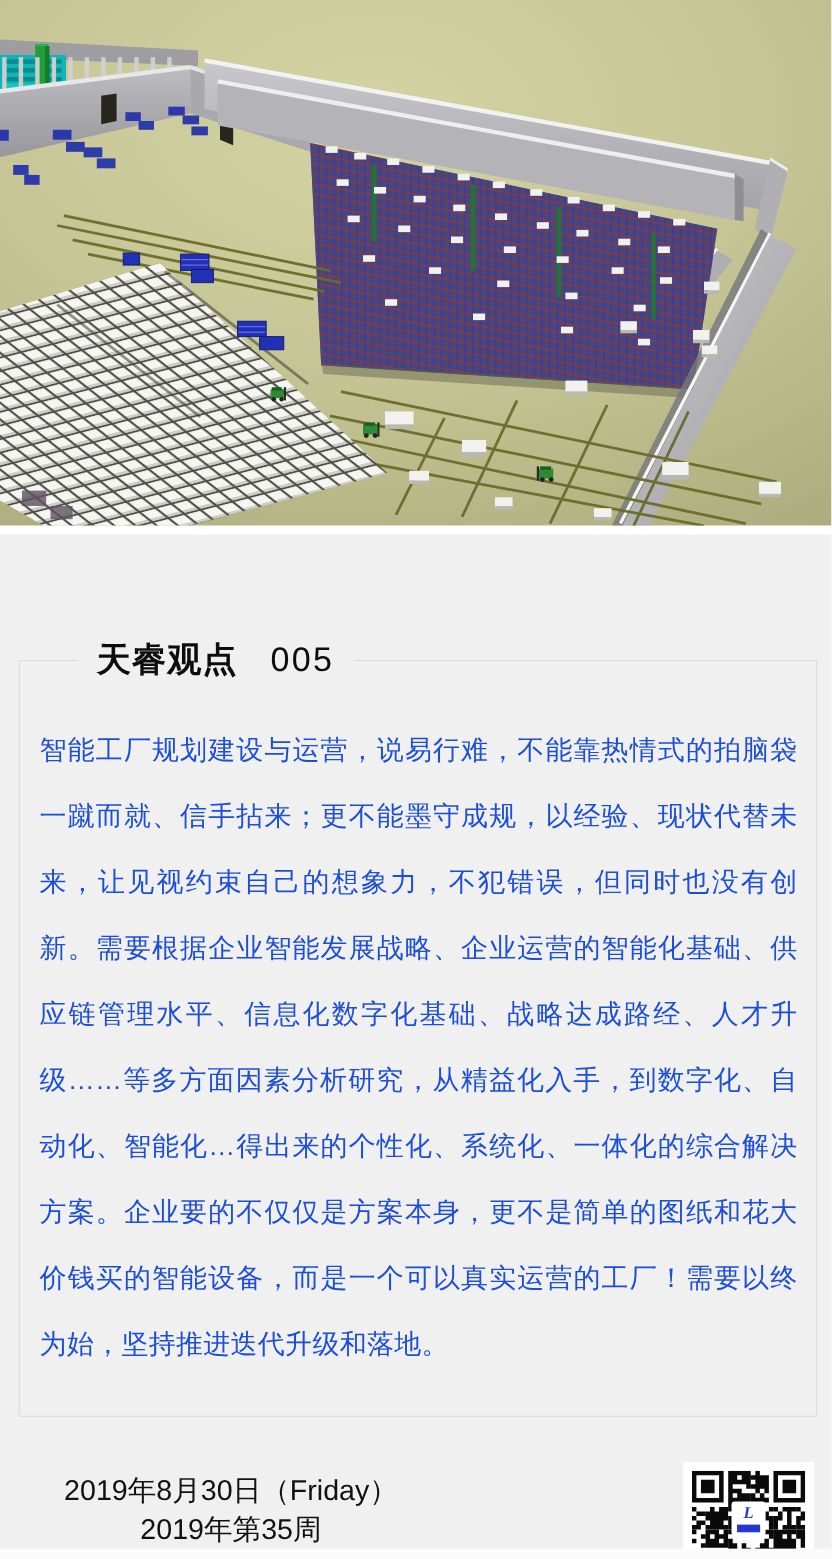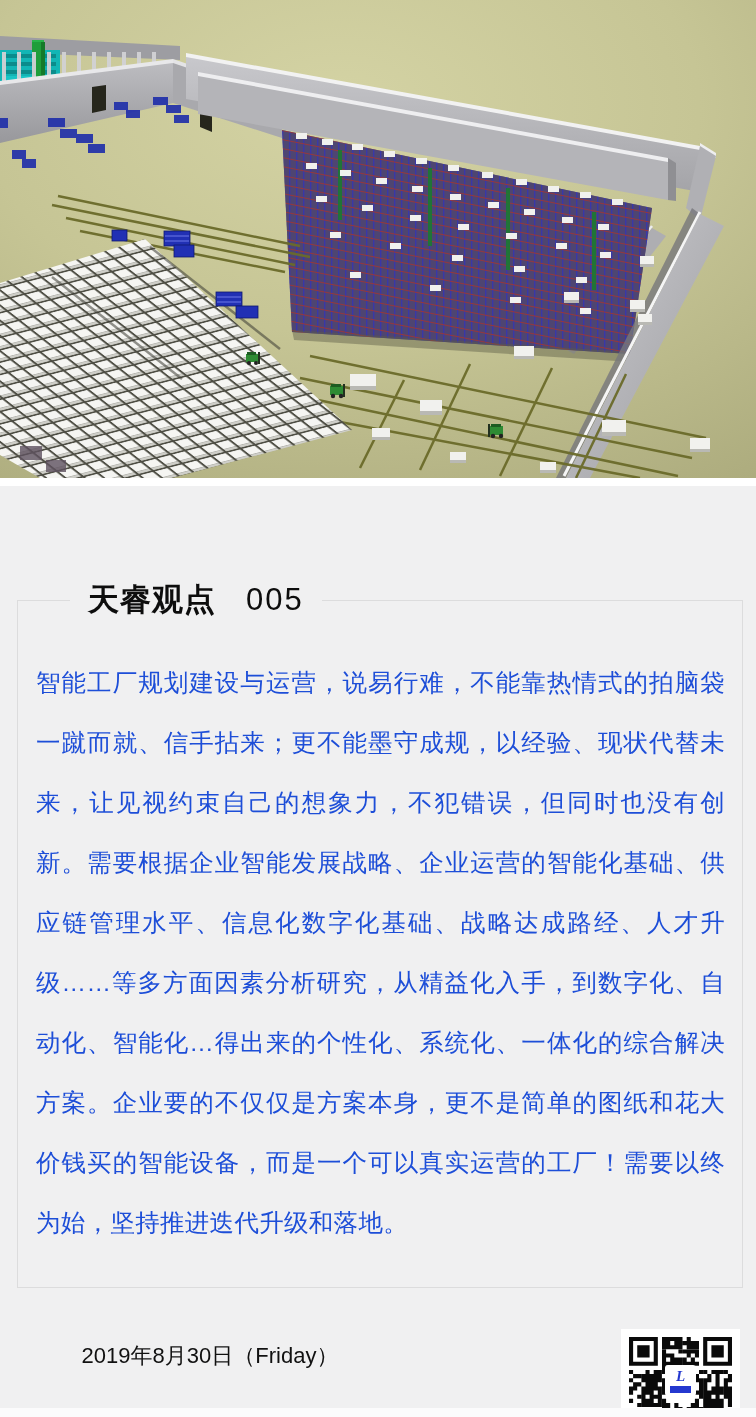--- a/index.html
+++ b/index.html
@@ -21,21 +21,21 @@
     padding:0 18px;font-size:31px;font-weight:bold;color:#0d0d0d;line-height:46px;
     letter-spacing:1px;white-space:nowrap;
   }
   .title-issue{font-weight:400;margin-left:30px;letter-spacing:2px;}
   .article-text{
     margin:52px 17px 0 18px;font-size:24.5px;line-height:60px;color:#1d4ed8;
     text-align:justify;text-align-last:left;letter-spacing:0.3px;font-weight:400;
   }
   .footer-date{
     position:absolute;left:0;top:852px;width:420px;text-align:center;
-    font-size:22px;line-height:35px;color:#111;
+    font-size:26px;line-height:35px;color:#111;
   }
   .qr{
     position:absolute;left:621px;top:843px;width:119px;height:79px;
     background:#ffffff;overflow:hidden;
   }
   .qr svg{position:absolute;left:8px;top:8px;}
   .qr-logo{
     position:absolute;left:44px;top:36px;width:31px;height:31px;background:#ffffff;
     border-radius:3px;display:flex;flex-direction:column;align-items:center;justify-content:center;
   }
@@ -338,20 +338,21 @@
 
     <div class="article-box">
       <div class="title-row">
         <span>天睿观点</span><span class="title-issue">005</span>
       </div>
       <p class="article-text">智能工厂规划建设与运营，说易行难，不能靠热情式的拍脑袋一蹴而就、信手拈来；更不能墨守成规，以经验、现状代替未来，让见视约束自己的想象力，不犯错误，但同时也没有创新。需要根据企业智能发展战略、企业运营的智能化基础、供应链管理水平、信息化数字化基础、战略达成路经、人才升级……等多方面因素分析研究，从精益化入手，到数字化、自动化、智能化…得出来的个性化、系统化、一体化的综合解决方案。企业要的不仅仅是方案本身，更不是简单的图纸和花大价钱买的智能设备，而是一个可以真实运营的工厂！需要以终为始，坚持推进迭代升级和落地。</p>
     </div>
 
     <div class="footer-date">
       <div>2019年8月30日（Friday）</div>
+      <div>2019年第35周</div>
     </div>
 
     <div class="qr">
       <svg id="qr-svg" width="103" height="103" viewBox="0 0 103 103">
           <path d="M33.0 0.0h4.1v4.1h-4.1zM37.1 0.0h4.1v4.1h-4.1zM41.2 0.0h4.1v4.1h-4.1zM45.3 0.0h4.1v4.1h-4.1zM49.4 0.0h4.1v4.1h-4.1zM57.7 0.0h4.1v4.1h-4.1zM33.0 4.1h4.1v4.1h-4.1zM37.1 4.1h4.1v4.1h-4.1zM45.3 4.1h4.1v4.1h-4.1zM49.4 4.1h4.1v4.1h-4.1zM53.6 4.1h4.1v4.1h-4.1zM57.7 4.1h4.1v4.1h-4.1zM61.8 4.1h4.1v4.1h-4.1zM65.9 4.1h4.1v4.1h-4.1zM33.0 8.2h4.1v4.1h-4.1zM37.1 8.2h4.1v4.1h-4.1zM41.2 8.2h4.1v4.1h-4.1zM45.3 8.2h4.1v4.1h-4.1zM49.4 8.2h4.1v4.1h-4.1zM57.7 8.2h4.1v4.1h-4.1zM61.8 8.2h4.1v4.1h-4.1zM65.9 8.2h4.1v4.1h-4.1zM33.0 12.4h4.1v4.1h-4.1zM49.4 12.4h4.1v4.1h-4.1zM53.6 12.4h4.1v4.1h-4.1zM57.7 12.4h4.1v4.1h-4.1zM61.8 12.4h4.1v4.1h-4.1zM65.9 12.4h4.1v4.1h-4.1zM33.0 16.5h4.1v4.1h-4.1zM37.1 16.5h4.1v4.1h-4.1zM41.2 16.5h4.1v4.1h-4.1zM57.7 16.5h4.1v4.1h-4.1zM65.9 16.5h4.1v4.1h-4.1zM33.0 20.6h4.1v4.1h-4.1zM41.2 20.6h4.1v4.1h-4.1zM45.3 20.6h4.1v4.1h-4.1zM49.4 20.6h4.1v4.1h-4.1zM53.6 20.6h4.1v4.1h-4.1zM61.8 20.6h4.1v4.1h-4.1zM33.0 24.7h4.1v4.1h-4.1zM37.1 24.7h4.1v4.1h-4.1zM41.2 24.7h4.1v4.1h-4.1zM45.3 24.7h4.1v4.1h-4.1zM49.4 24.7h4.1v4.1h-4.1zM53.6 24.7h4.1v4.1h-4.1zM57.7 24.7h4.1v4.1h-4.1zM61.8 24.7h4.1v4.1h-4.1zM65.9 24.7h4.1v4.1h-4.1zM33.0 28.8h4.1v4.1h-4.1zM45.3 28.8h4.1v4.1h-4.1zM49.4 28.8h4.1v4.1h-4.1zM53.6 28.8h4.1v4.1h-4.1zM57.7 28.8h4.1v4.1h-4.1zM61.8 28.8h4.1v4.1h-4.1zM0.0 33.0h4.1v4.1h-4.1zM16.5 33.0h4.1v4.1h-4.1zM24.7 33.0h4.1v4.1h-4.1zM28.8 33.0h4.1v4.1h-4.1zM33.0 33.0h4.1v4.1h-4.1zM37.1 33.0h4.1v4.1h-4.1zM41.2 33.0h4.1v4.1h-4.1zM45.3 33.0h4.1v4.1h-4.1zM49.4 33.0h4.1v4.1h-4.1zM53.6 33.0h4.1v4.1h-4.1zM57.7 33.0h4.1v4.1h-4.1zM70.0 33.0h4.1v4.1h-4.1zM74.2 33.0h4.1v4.1h-4.1zM82.4 33.0h4.1v4.1h-4.1zM86.5 33.0h4.1v4.1h-4.1zM90.6 33.0h4.1v4.1h-4.1zM94.8 33.0h4.1v4.1h-4.1zM4.1 37.1h4.1v4.1h-4.1zM8.2 37.1h4.1v4.1h-4.1zM12.4 37.1h4.1v4.1h-4.1zM16.5 37.1h4.1v4.1h-4.1zM20.6 37.1h4.1v4.1h-4.1zM24.7 37.1h4.1v4.1h-4.1zM28.8 37.1h4.1v4.1h-4.1zM65.9 37.1h4.1v4.1h-4.1zM78.3 37.1h4.1v4.1h-4.1zM86.5 37.1h4.1v4.1h-4.1zM98.9 37.1h4.1v4.1h-4.1zM0.0 41.2h4.1v4.1h-4.1zM12.4 41.2h4.1v4.1h-4.1zM16.5 41.2h4.1v4.1h-4.1zM20.6 41.2h4.1v4.1h-4.1zM24.7 41.2h4.1v4.1h-4.1zM28.8 41.2h4.1v4.1h-4.1zM33.0 41.2h4.1v4.1h-4.1zM65.9 41.2h4.1v4.1h-4.1zM70.0 41.2h4.1v4.1h-4.1zM74.2 41.2h4.1v4.1h-4.1zM78.3 41.2h4.1v4.1h-4.1zM86.5 41.2h4.1v4.1h-4.1zM94.8 41.2h4.1v4.1h-4.1zM98.9 41.2h4.1v4.1h-4.1zM4.1 45.3h4.1v4.1h-4.1zM8.2 45.3h4.1v4.1h-4.1zM16.5 45.3h4.1v4.1h-4.1zM20.6 45.3h4.1v4.1h-4.1zM24.7 45.3h4.1v4.1h-4.1zM33.0 45.3h4.1v4.1h-4.1zM70.0 45.3h4.1v4.1h-4.1zM74.2 45.3h4.1v4.1h-4.1zM86.5 45.3h4.1v4.1h-4.1zM94.8 45.3h4.1v4.1h-4.1zM0.0 49.4h4.1v4.1h-4.1zM4.1 49.4h4.1v4.1h-4.1zM12.4 49.4h4.1v4.1h-4.1zM16.5 49.4h4.1v4.1h-4.1zM20.6 49.4h4.1v4.1h-4.1zM24.7 49.4h4.1v4.1h-4.1zM28.8 49.4h4.1v4.1h-4.1zM33.0 49.4h4.1v4.1h-4.1zM70.0 49.4h4.1v4.1h-4.1zM74.2 49.4h4.1v4.1h-4.1zM82.4 49.4h4.1v4.1h-4.1zM86.5 49.4h4.1v4.1h-4.1zM90.6 49.4h4.1v4.1h-4.1zM94.8 49.4h4.1v4.1h-4.1zM98.9 49.4h4.1v4.1h-4.1zM0.0 53.6h4.1v4.1h-4.1zM12.4 53.6h4.1v4.1h-4.1zM16.5 53.6h4.1v4.1h-4.1zM20.6 53.6h4.1v4.1h-4.1zM28.8 53.6h4.1v4.1h-4.1zM33.0 53.6h4.1v4.1h-4.1zM65.9 53.6h4.1v4.1h-4.1zM70.0 53.6h4.1v4.1h-4.1zM74.2 53.6h4.1v4.1h-4.1zM78.3 53.6h4.1v4.1h-4.1zM82.4 53.6h4.1v4.1h-4.1zM86.5 53.6h4.1v4.1h-4.1zM90.6 53.6h4.1v4.1h-4.1zM94.8 53.6h4.1v4.1h-4.1zM98.9 53.6h4.1v4.1h-4.1zM8.2 57.7h4.1v4.1h-4.1zM12.4 57.7h4.1v4.1h-4.1zM20.6 57.7h4.1v4.1h-4.1zM24.7 57.7h4.1v4.1h-4.1zM28.8 57.7h4.1v4.1h-4.1zM70.0 57.7h4.1v4.1h-4.1zM74.2 57.7h4.1v4.1h-4.1zM78.3 57.7h4.1v4.1h-4.1zM86.5 57.7h4.1v4.1h-4.1zM94.8 57.7h4.1v4.1h-4.1zM98.9 57.7h4.1v4.1h-4.1zM0.0 61.8h4.1v4.1h-4.1zM12.4 61.8h4.1v4.1h-4.1zM16.5 61.8h4.1v4.1h-4.1zM20.6 61.8h4.1v4.1h-4.1zM28.8 61.8h4.1v4.1h-4.1zM33.0 61.8h4.1v4.1h-4.1zM65.9 61.8h4.1v4.1h-4.1zM74.2 61.8h4.1v4.1h-4.1zM78.3 61.8h4.1v4.1h-4.1zM82.4 61.8h4.1v4.1h-4.1zM86.5 61.8h4.1v4.1h-4.1zM90.6 61.8h4.1v4.1h-4.1zM98.9 61.8h4.1v4.1h-4.1zM8.2 65.9h4.1v4.1h-4.1zM12.4 65.9h4.1v4.1h-4.1zM16.5 65.9h4.1v4.1h-4.1zM20.6 65.9h4.1v4.1h-4.1zM24.7 65.9h4.1v4.1h-4.1zM28.8 65.9h4.1v4.1h-4.1zM33.0 65.9h4.1v4.1h-4.1zM37.1 65.9h4.1v4.1h-4.1zM45.3 65.9h4.1v4.1h-4.1zM61.8 65.9h4.1v4.1h-4.1zM65.9 65.9h4.1v4.1h-4.1zM74.2 65.9h4.1v4.1h-4.1zM78.3 65.9h4.1v4.1h-4.1zM82.4 65.9h4.1v4.1h-4.1zM86.5 65.9h4.1v4.1h-4.1zM90.6 65.9h4.1v4.1h-4.1zM98.9 65.9h4.1v4.1h-4.1zM33.0 70.0h4.1v4.1h-4.1zM37.1 70.0h4.1v4.1h-4.1zM45.3 70.0h4.1v4.1h-4.1zM49.4 70.0h4.1v4.1h-4.1zM57.7 70.0h4.1v4.1h-4.1zM61.8 70.0h4.1v4.1h-4.1zM65.9 70.0h4.1v4.1h-4.1zM70.0 70.0h4.1v4.1h-4.1zM74.2 70.0h4.1v4.1h-4.1zM78.3 70.0h4.1v4.1h-4.1zM82.4 70.0h4.1v4.1h-4.1zM86.5 70.0h4.1v4.1h-4.1zM90.6 70.0h4.1v4.1h-4.1zM33.0 74.2h4.1v4.1h-4.1zM41.2 74.2h4.1v4.1h-4.1zM49.4 74.2h4.1v4.1h-4.1zM53.6 74.2h4.1v4.1h-4.1zM57.7 74.2h4.1v4.1h-4.1zM65.9 74.2h4.1v4.1h-4.1zM74.2 74.2h4.1v4.1h-4.1zM78.3 74.2h4.1v4.1h-4.1zM82.4 74.2h4.1v4.1h-4.1zM86.5 74.2h4.1v4.1h-4.1zM90.6 74.2h4.1v4.1h-4.1zM94.8 74.2h4.1v4.1h-4.1zM98.9 74.2h4.1v4.1h-4.1zM33.0 78.3h4.1v4.1h-4.1zM37.1 78.3h4.1v4.1h-4.1zM41.2 78.3h4.1v4.1h-4.1zM45.3 78.3h4.1v4.1h-4.1zM49.4 78.3h4.1v4.1h-4.1zM57.7 78.3h4.1v4.1h-4.1zM61.8 78.3h4.1v4.1h-4.1zM65.9 78.3h4.1v4.1h-4.1zM82.4 78.3h4.1v4.1h-4.1zM86.5 78.3h4.1v4.1h-4.1zM90.6 78.3h4.1v4.1h-4.1zM94.8 78.3h4.1v4.1h-4.1zM98.9 78.3h4.1v4.1h-4.1zM33.0 82.4h4.1v4.1h-4.1zM45.3 82.4h4.1v4.1h-4.1zM53.6 82.4h4.1v4.1h-4.1zM61.8 82.4h4.1v4.1h-4.1zM65.9 82.4h4.1v4.1h-4.1zM78.3 82.4h4.1v4.1h-4.1zM86.5 82.4h4.1v4.1h-4.1zM90.6 82.4h4.1v4.1h-4.1zM94.8 82.4h4.1v4.1h-4.1zM98.9 82.4h4.1v4.1h-4.1zM37.1 86.5h4.1v4.1h-4.1zM41.2 86.5h4.1v4.1h-4.1zM45.3 86.5h4.1v4.1h-4.1zM49.4 86.5h4.1v4.1h-4.1zM61.8 86.5h4.1v4.1h-4.1zM65.9 86.5h4.1v4.1h-4.1zM70.0 86.5h4.1v4.1h-4.1zM74.2 86.5h4.1v4.1h-4.1zM82.4 86.5h4.1v4.1h-4.1zM86.5 86.5h4.1v4.1h-4.1zM90.6 86.5h4.1v4.1h-4.1zM94.8 86.5h4.1v4.1h-4.1zM98.9 86.5h4.1v4.1h-4.1zM33.0 90.6h4.1v4.1h-4.1zM37.1 90.6h4.1v4.1h-4.1zM41.2 90.6h4.1v4.1h-4.1zM45.3 90.6h4.1v4.1h-4.1zM49.4 90.6h4.1v4.1h-4.1zM57.7 90.6h4.1v4.1h-4.1zM65.9 90.6h4.1v4.1h-4.1zM70.0 90.6h4.1v4.1h-4.1zM74.2 90.6h4.1v4.1h-4.1zM78.3 90.6h4.1v4.1h-4.1zM82.4 90.6h4.1v4.1h-4.1zM86.5 90.6h4.1v4.1h-4.1zM90.6 90.6h4.1v4.1h-4.1zM94.8 90.6h4.1v4.1h-4.1zM98.9 90.6h4.1v4.1h-4.1zM33.0 94.8h4.1v4.1h-4.1zM37.1 94.8h4.1v4.1h-4.1zM41.2 94.8h4.1v4.1h-4.1zM45.3 94.8h4.1v4.1h-4.1zM49.4 94.8h4.1v4.1h-4.1zM53.6 94.8h4.1v4.1h-4.1zM57.7 94.8h4.1v4.1h-4.1zM61.8 94.8h4.1v4.1h-4.1zM65.9 94.8h4.1v4.1h-4.1zM74.2 94.8h4.1v4.1h-4.1zM78.3 94.8h4.1v4.1h-4.1zM86.5 94.8h4.1v4.1h-4.1zM98.9 94.8h4.1v4.1h-4.1zM33.0 98.9h4.1v4.1h-4.1zM37.1 98.9h4.1v4.1h-4.1zM41.2 98.9h4.1v4.1h-4.1zM45.3 98.9h4.1v4.1h-4.1zM49.4 98.9h4.1v4.1h-4.1zM53.6 98.9h4.1v4.1h-4.1zM57.7 98.9h4.1v4.1h-4.1zM65.9 98.9h4.1v4.1h-4.1zM78.3 98.9h4.1v4.1h-4.1zM86.5 98.9h4.1v4.1h-4.1zM90.6 98.9h4.1v4.1h-4.1zM94.8 98.9h4.1v4.1h-4.1z" fill="#0a0a0a"></path>
           <path d="M0 0h28.84v28.84h-28.84z M4.12 4.12v20.6h20.6v-20.6z M8.24 8.24h12.36v12.36h-12.36zM74.16 0h28.84v28.84h-28.84z M78.28 4.12v20.6h20.6v-20.6z M82.39999999999999 8.24h12.36v12.36h-12.36zM0 74.16h28.84v28.84h-28.84z M4.12 78.28v20.6h20.6v-20.6z M8.24 82.39999999999999h12.36v12.36h-12.36z" fill="#0a0a0a" fill-rule="evenodd"></path>
         </svg>
       <div class="qr-logo">
         <span class="letter">L</span>
         <span class="bar"></span>

